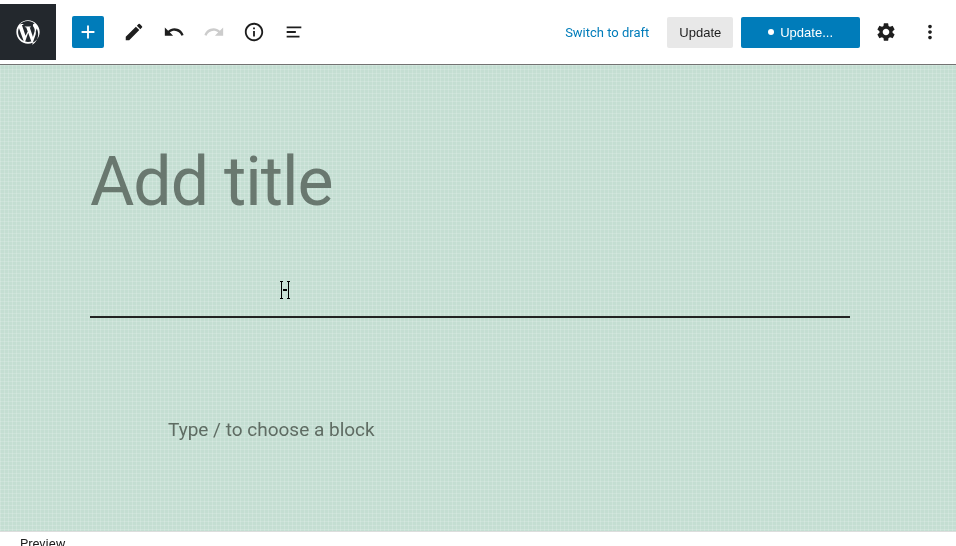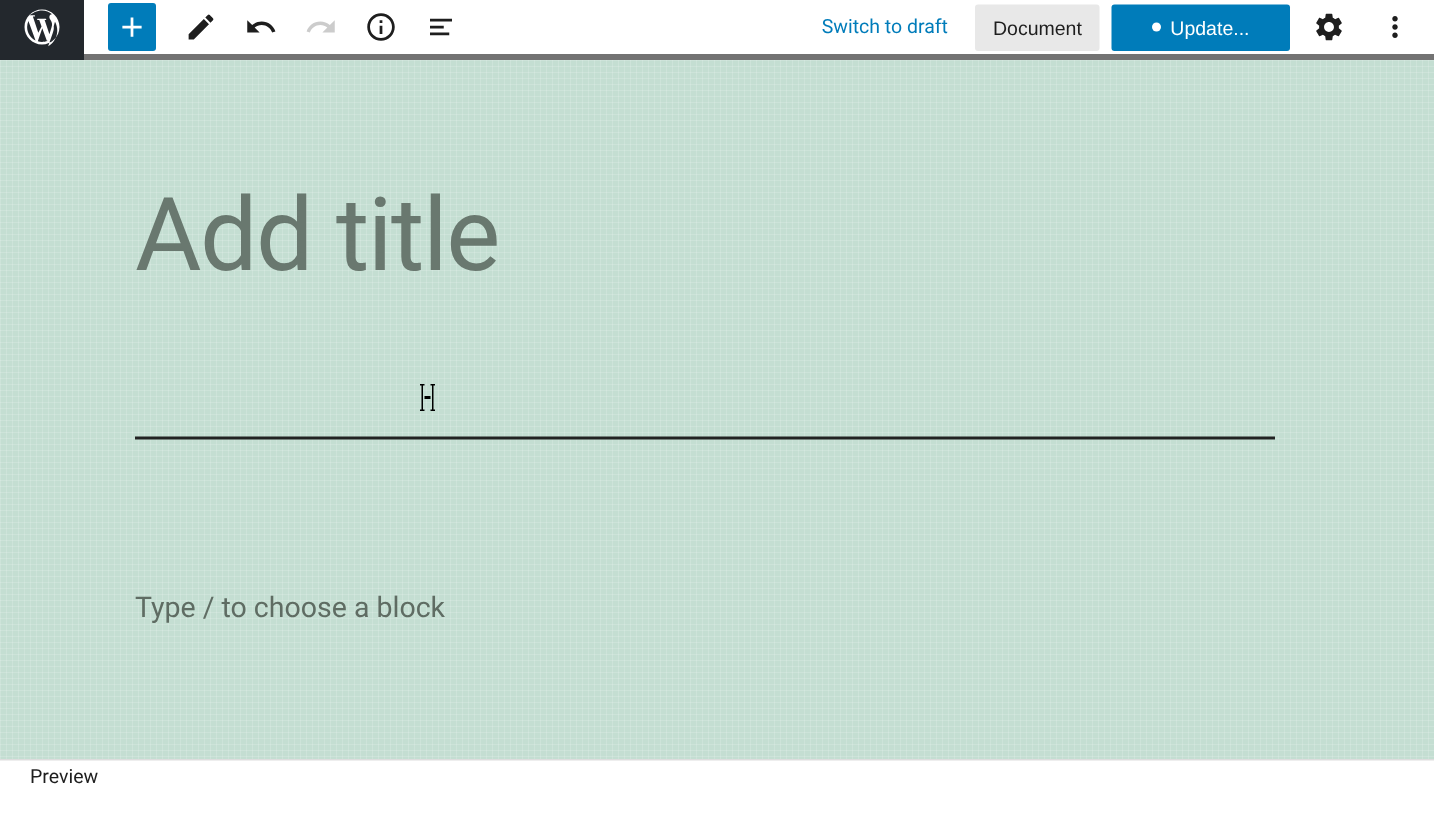--- a/index.html
+++ b/index.html
@@ -5,25 +5,25 @@
     * { margin: 0; padding: 0; box-sizing: border-box; }
     body {
       font-family: -apple-system, BlinkMacSystemFont, "Segoe UI", Roboto, sans-serif;
       width: 956px;
       height: 546px;
       overflow: hidden;
       background: #fff;
       position: relative;
     }
     .toolbar {
-      height: 40px;
-      display: flex;
-      align-items: center;
-      background: #fff;
-      border-bottom: 4px solid #737373;
+      height: 65px;
+      display: flex;
+      align-items: center;
+      background: #fff;
+      border-bottom: 1px solid #737373;
       padding-right: 8px;
     }
     .logo-box {
       width: 56px;
       height: 56px;
       background: #23282d;
       display: flex;
       align-items: center;
       justify-content: center;
       flex-shrink: 0;
@@ -131,20 +131,21 @@
     }
     .title-input::placeholder { color: #69786f; }
     .hr-sep {
       height: 2px;
       background: #222;
       margin-top: 96px;
       width: 100%;
     }
     .block-placeholder {
       margin-top: 100px;
+      margin-left: 78px;
       font-size: 19px;
       color: #5f6c63;
     }
     .canvas::-webkit-scrollbar { width: 14px; }
     .canvas::-webkit-scrollbar-track { background: #f0f0f0; }
     .canvas::-webkit-scrollbar-thumb { background: #c0c0c0; border-radius: 7px; border: 3px solid #f0f0f0; }
     .footer {
       height: 24px;
       border-top: 1px solid #ddd;
       display: flex;
@@ -201,21 +202,21 @@
       <svg width="22" height="22" viewBox="0 0 24 24">
           <path d="M4 6h16v2H4zm0 5h10v2H4zm0 5h14v2H4z"></path>
         </svg>
     </button>
   </div>
 
   <div class="toolbar-spacer"></div>
 
   <div class="toolbar-right">
     <a class="draft-link">Switch to draft</a>
-    <button class="preview-btn">Document</button>
+    <button class="preview-btn">Update</button>
     <button class="update-btn">
       <span class="update-dot"></span>
       <span>Update...</span>
     </button>
     <button class="icon-btn">
       <svg width="22" height="22" viewBox="0 0 24 24">
           <path d="M19.14 12.94c.04-.3.06-.61.06-.94 0-.32-.02-.64-.07-.94l2.03-1.58a.49.49 0 00.12-.61l-1.92-3.32a.488.488 0 00-.59-.22l-2.39.96c-.5-.38-1.03-.7-1.62-.94l-.36-2.54a.484.484 0 00-.48-.41h-3.84c-.24 0-.43.17-.47.41l-.36 2.54c-.59.24-1.13.57-1.62.94l-2.39-.96c-.22-.08-.47 0-.59.22L2.74 8.87c-.12.21-.08.47.12.61l2.03 1.58c-.05.3-.09.63-.09.94s.02.64.07.94l-2.03 1.58a.49.49 0 00-.12.61l1.92 3.32c.12.22.37.29.59.22l2.39-.96c.5.38 1.03.7 1.62.94l.36 2.54c.05.24.24.41.48.41h3.84c.24 0 .44-.17.47-.41l.36-2.54c.59-.24 1.13-.56 1.62-.94l2.39.96c.22.08.47 0 .59-.22l1.92-3.32c.12-.22.07-.47-.12-.61l-2.01-1.58zM12 15.6c-1.98 0-3.6-1.62-3.6-3.6s1.62-3.6 3.6-3.6 3.6 1.62 3.6 3.6-1.62 3.6-3.6 3.6z"></path>
         </svg>
     </button>
     <button class="icon-btn">

